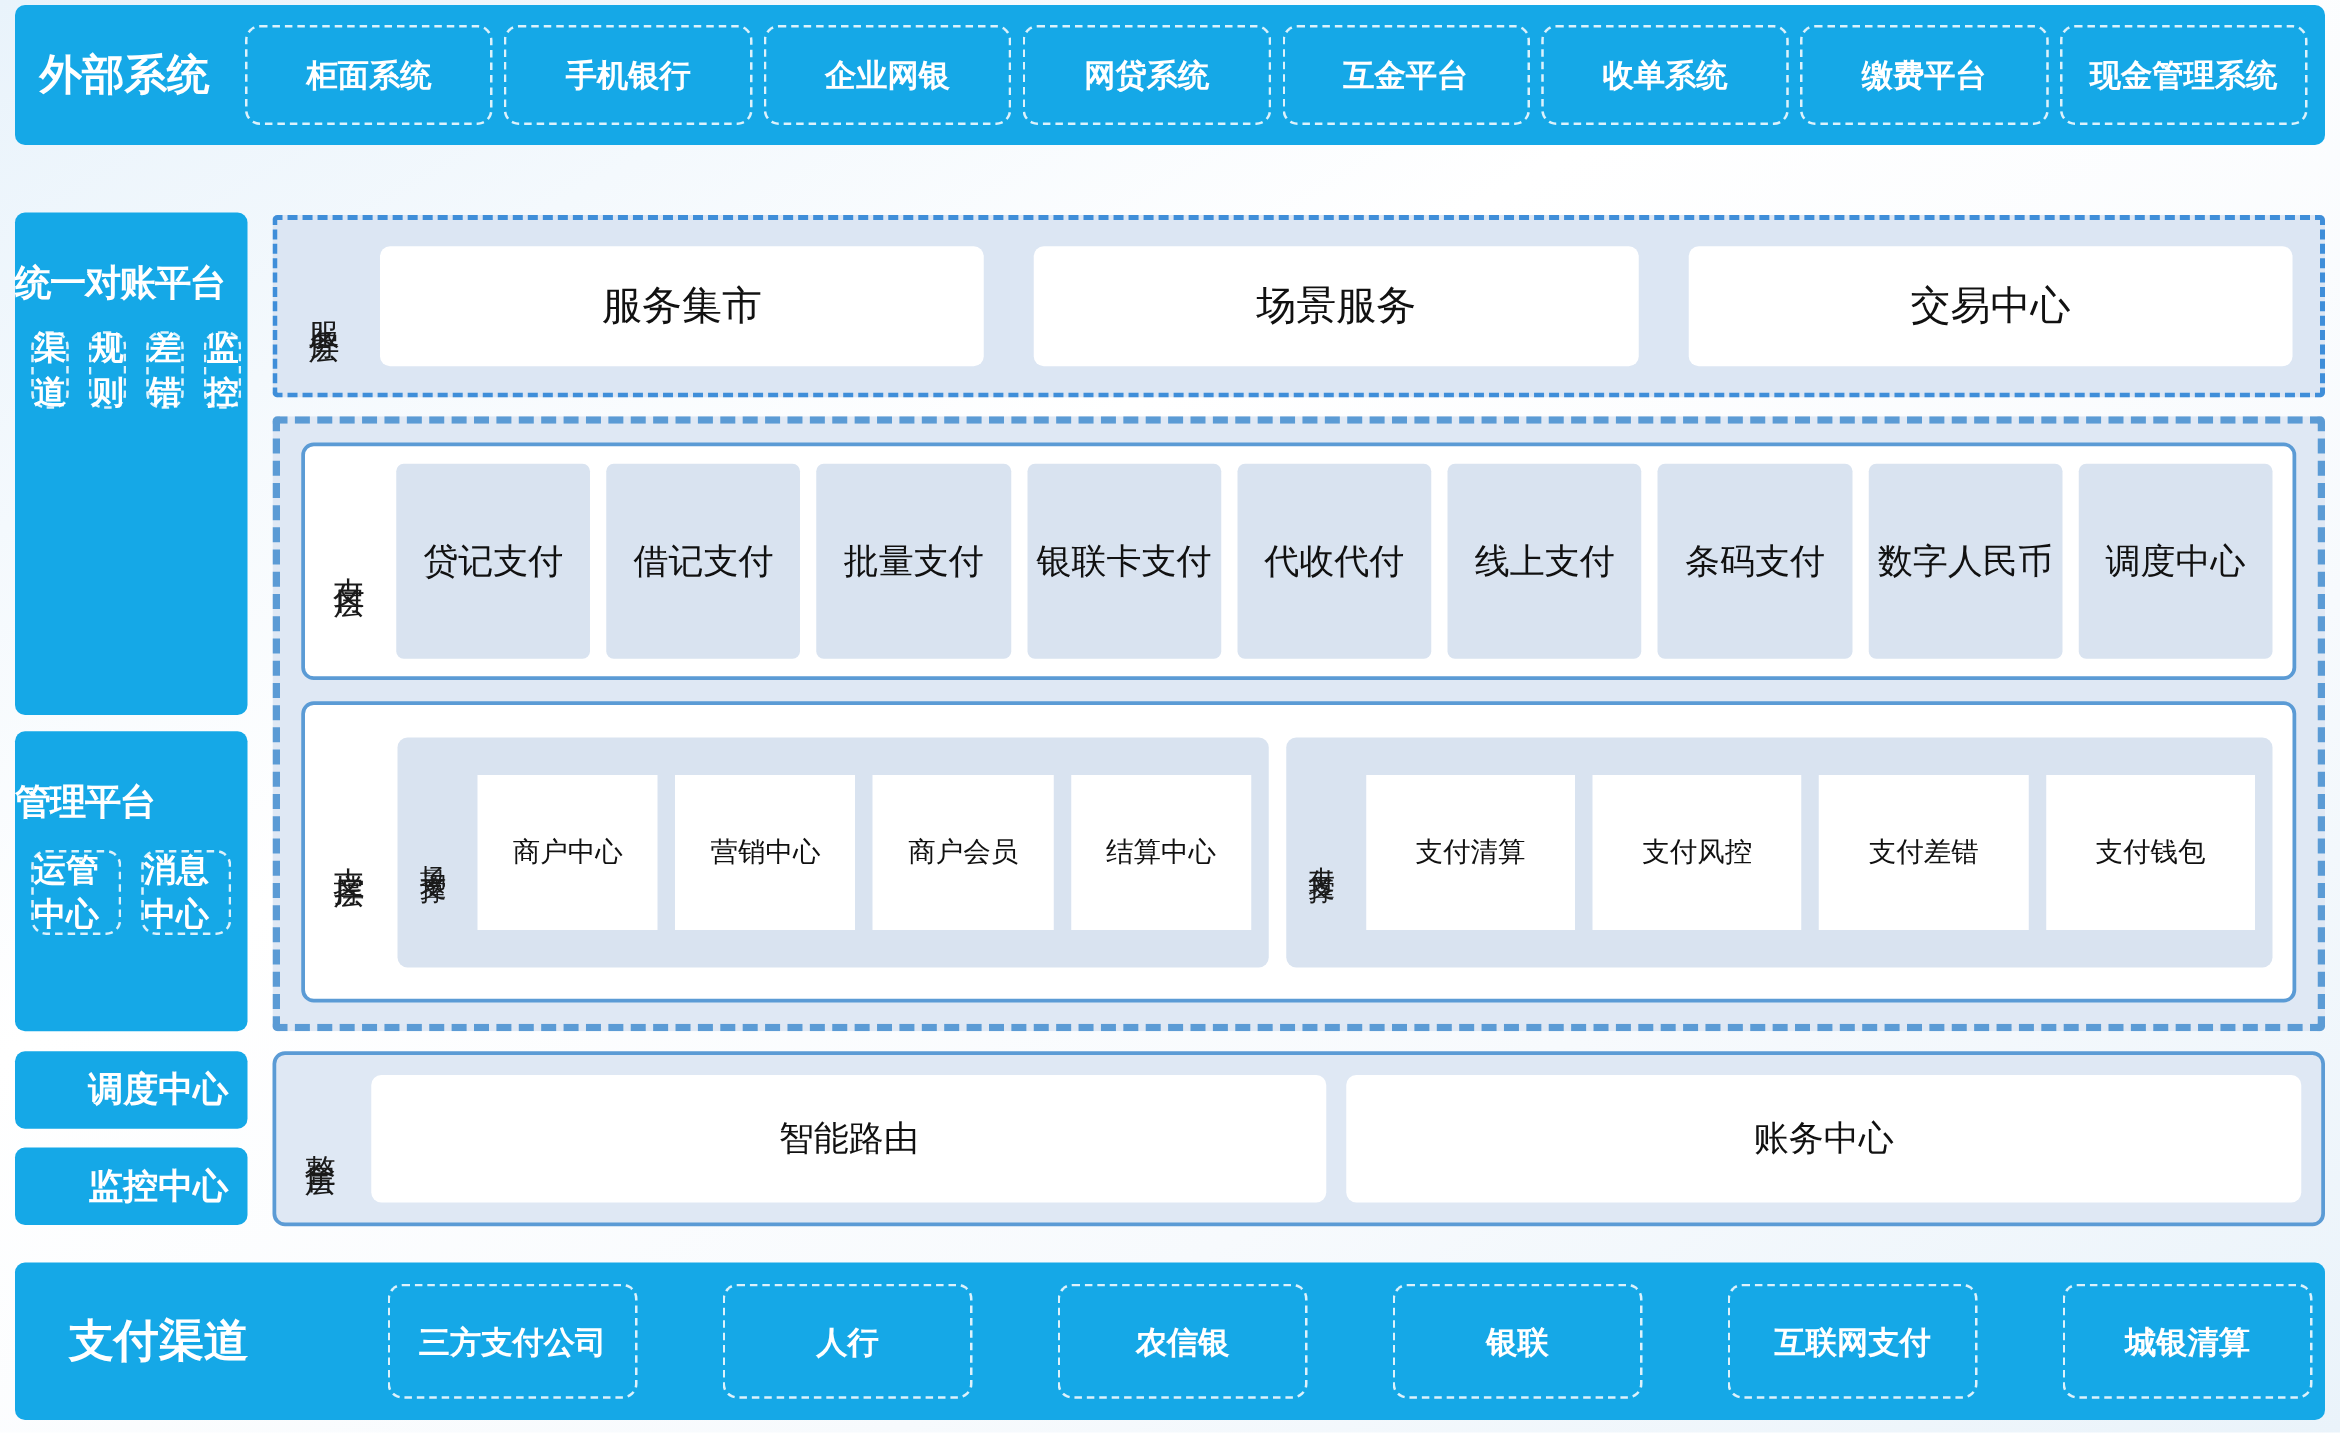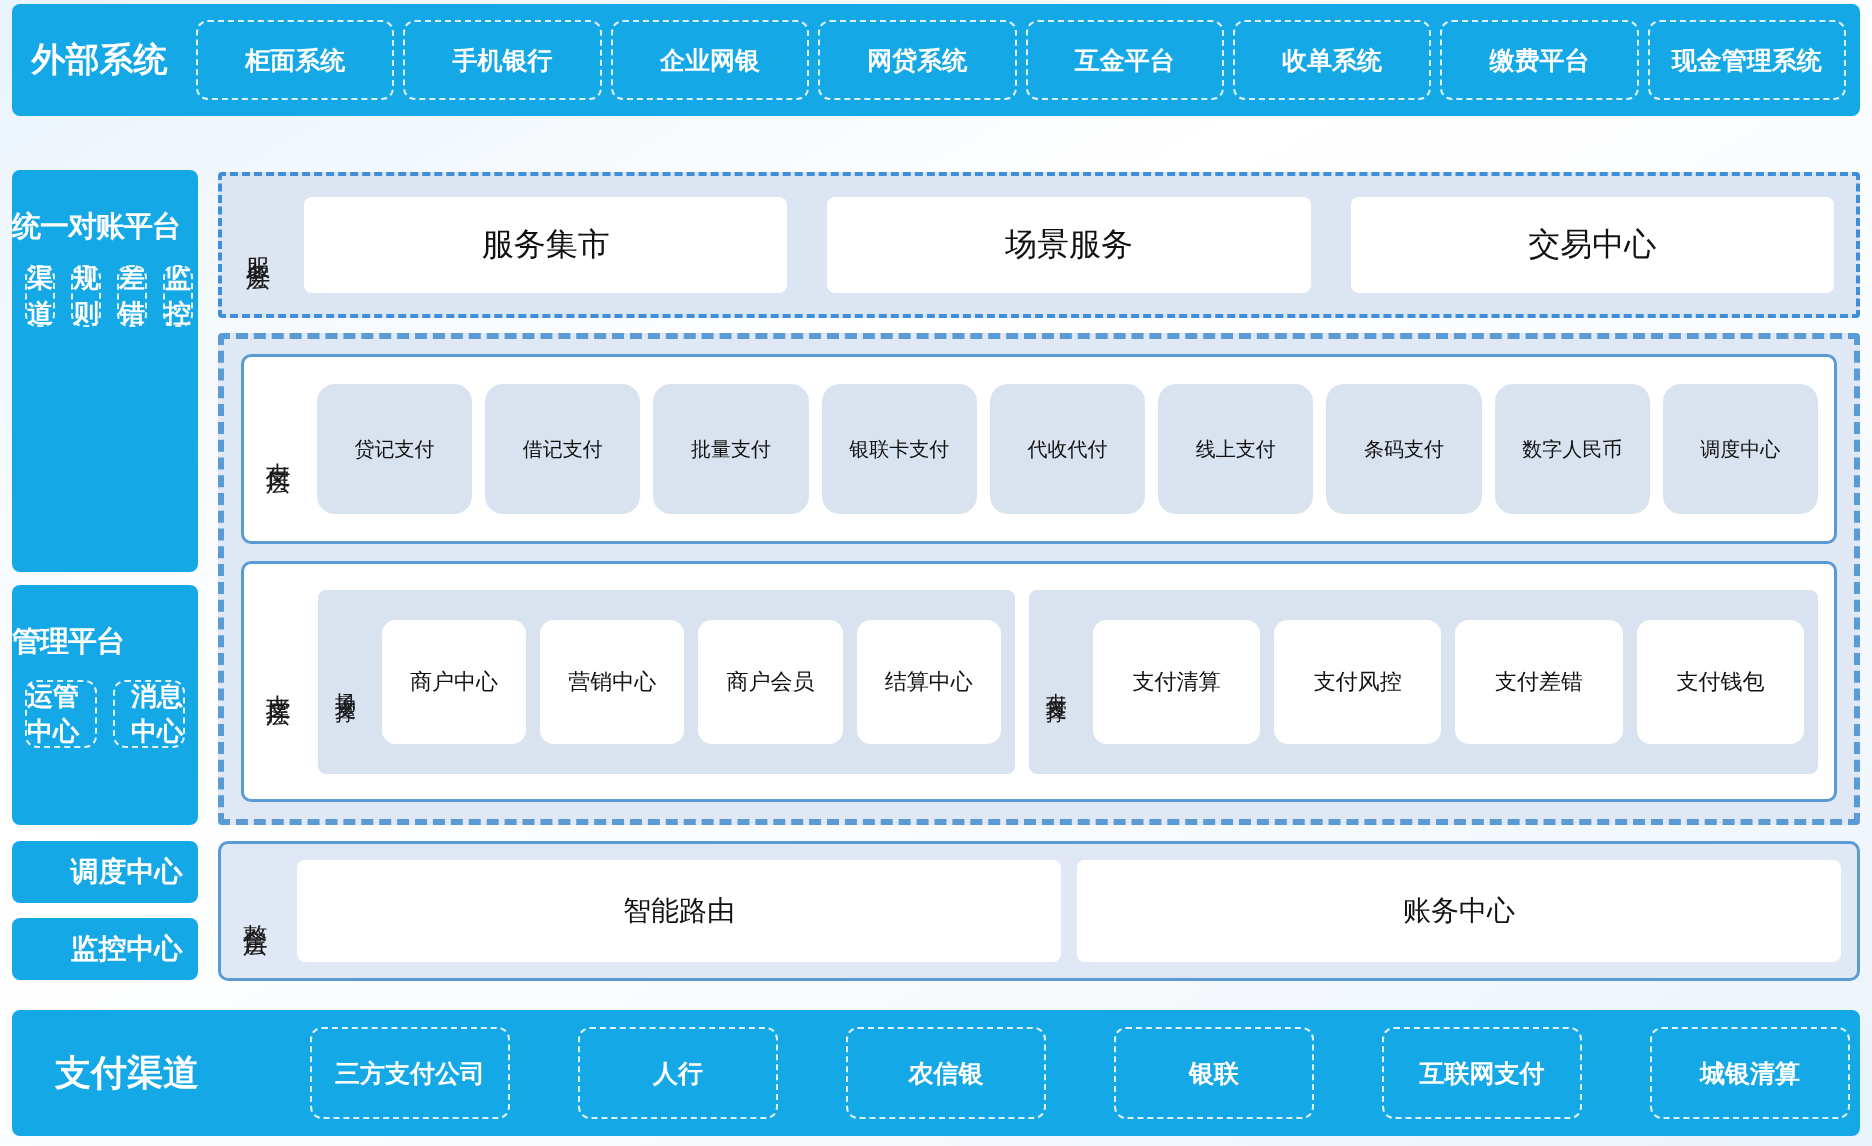--- a/index.html
+++ b/index.html
@@ -60,33 +60,33 @@
     top:333px; height:492px;
     background:#dfe8f4; border:6px dashed #5b9bd5; border-radius:4px;
     padding:15px 17px; display:flex; flex-direction:column; gap:17px;
   }
   .solid-box {
     background:#fff; border:3px solid #5b9bd5; border-radius:10px;
     display:flex; align-items:center; padding:0 16px 0 8px;
   }
   .payment-layer { height:190px; gap:13px; }
   .payment-layer .pay-item {
-    flex:1; height:130px; background:#d9e3f0; border-radius:18px;
+    flex:1; height:156px; background:#d9e3f0; border-radius:6px;
     display:flex; align-items:center; justify-content:center;
-    font-size:20px; color:#111;
+    font-size:28px; color:#111;
   }
   .support-layer { height:241px; gap:14px; }
   .support-group {
     background:#d9e3f0; border-radius:8px; height:184px;
     display:flex; align-items:center; padding:0 14px 0 6px; gap:14px;
   }
   .support-group.g1 { flex:44 1 0; }
   .support-group.g2 { flex:50 1 0; }
   .support-group .white-item {
-    flex:1; height:124px; background:#fff; border-radius:14px;
+    flex:1; height:124px; background:#fff; border-radius:0;
     display:flex; align-items:center; justify-content:center;
     font-size:22px; color:#111;
   }
   .integration-layer {
     top:841px; height:140px;
     background:#dfe8f4; border:3px solid #5b9bd5; border-radius:10px;
     display:flex; align-items:center; padding:0 16px 0 8px; gap:16px;
   }
   .integration-layer .white-box {
     flex:1; height:102px; background:#fff; border-radius:8px;
@@ -118,21 +118,21 @@
       <div class="dash-item">规则</div>
       <div class="dash-item">差错</div>
       <div class="dash-item">监控</div>
     </div>
   </div>
 
   <div class="left-block blue" style="top:585px; height:240px;">
     <div class="left-title">管理平台</div>
     <div class="left-items">
       <div class="dash-item" style="height:68px;">运管中心</div>
-      <div class="dash-item" style="height:68px;text-align:right;">消息中心</div>
+      <div class="dash-item" style="height:68px;">消息中心</div>
     </div>
   </div>
 
   <div class="left-block blue solo" style="top:841px; height:62px;">调度中心</div>
   <div class="left-block blue solo" style="top:918px; height:62px;">监控中心</div>
 
   <div class="main-box service-layer">
     <div class="vlabel">服务层</div>
     <div class="white-box">服务集市</div>
     <div class="white-box">场景服务</div>

